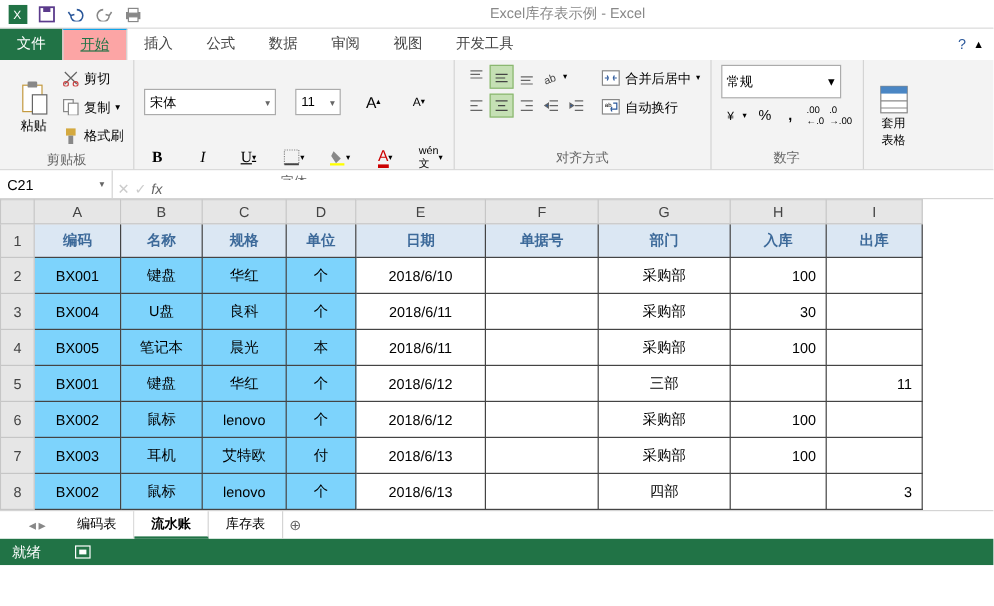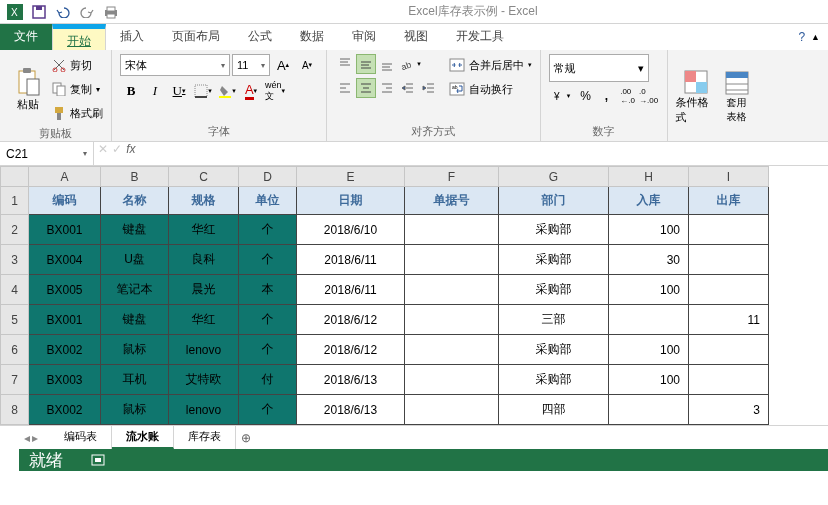--- a/index.html
+++ b/index.html
@@ -6,76 +6,76 @@
 body { background: #fff; font-size: 12px; overflow: hidden; }
 
 .titlebar { background: #fff; height: 24px; display: flex; align-items: center; padding: 0 4px; border-bottom: 1px solid #d4d4d4; }
 .qat { display: flex; gap: 2px; align-items: center; }
 .qat-btn { width: 22px; height: 20px; display: flex; align-items: center; justify-content: center; cursor: pointer; }
 .title-text { flex: 1; text-align: center; color: #888; font-size: 12px; }
 
 .ribbon-tabs { display: flex; background: #fff; height: 26px; }
 .ribbon-tab { padding: 4px 14px; cursor: pointer; color: #444; font-size: 12px; }
 .ribbon-tab.file { background: #217346; color: #fff; }
-.ribbon-tab.active { background: #fef9c3; border-top: 5px solid #0ea5e9; border-left: 1px solid #d4d4d4; border-right: 1px solid #d4d4d4; color: #217346; text-decoration: underline; }
+.ribbon-tab.active { background: #fca5a5; border-top: 1px solid #0ea5e9; border-left: 1px solid #d4d4d4; border-right: 1px solid #d4d4d4; color: #217346; text-decoration: underline; }
 .ribbon-tabs-right { margin-left: auto; display: flex; align-items: center; padding-right: 8px; gap: 6px; }
 
 .ribbon { background: #f3f3f3; height: 92px; display: flex; border-bottom: 1px solid #d4d4d4; }
 .ribbon-group { border-right: 1px solid #d4d4d4; padding: 4px 8px 2px 8px; display: flex; flex-direction: column; }
 .group-content { flex: 1; display: flex; gap: 4px; }
 .group-label { text-align: center; font-size: 11px; color: #666; padding-top: 2px; font-family: Liberation Serif, serif; }
 
 .big-btn { display: flex; flex-direction: column; align-items: center; justify-content: center; width: 40px; cursor: pointer; }
 .big-btn-label { font-size: 11px; }
 .small-btns { display: flex; flex-direction: column; gap: 2px; }
 .small-btn { display: flex; align-items: center; gap: 4px; font-size: 11px; cursor: pointer; height: 22px; }
 
 .font-box { display: flex; flex-direction: column; gap: 4px; }
-.font-row { display: flex; gap: 2px; align-items: center; }
+.font-row { display: flex; gap: 16px; align-items: center; margin-top: 20px; }
 .combo { border: 1px solid #ababab; background: #fff; height: 22px; display: flex; align-items: center; padding: 0 4px; font-size: 11px; }
 .combo.font-name { width: 110px; }
 .combo.font-size { width: 38px; }
 .combo .arrow { margin-left: auto; font-size: 8px; color: #666; }
 .icon-btn { width: 22px; height: 22px; display: flex; align-items: center; justify-content: center; cursor: pointer; font-size: 13px; }
 .icon-btn.b { font-weight: bold; font-family: "Times New Roman"; }
 .icon-btn.i { font-style: italic; font-family: "Times New Roman"; }
 .icon-btn.u { text-decoration: underline; font-family: "Times New Roman"; }
 
 .align-box { display: flex; flex-direction: column; gap: 4px; }
 .align-row { display: flex; gap: 1px; }
 .align-ico { width: 20px; height: 20px; display: flex; align-items: center; justify-content: center; cursor: pointer; }
 .align-ico.active { background: #c5e0b4; border: 1px solid #8bb771; }
 
 .num-combo { border: 1px solid #ababab; background: #fff; width: 100px; height: 28px; display: flex; align-items: center; padding: 0 4px; font-size: 11px; }
 
-.namebox-row { height: 24px; display: flex; align-items: flex-start; border-bottom: 1px solid #d4d4d4; background: #fff; }
+.namebox-row { height: 24px; display: flex; align-items: flex-end; border-bottom: 1px solid #d4d4d4; background: #fff; }
 .name-box { width: 94px; border-right: 1px solid #d4d4d4; padding: 0 6px; display: flex; align-items: center; height: 100%; }
 .name-box .arrow { margin-left: auto; font-size: 8px; color: #666; }
 .fx-btns { display: flex; padding: 0 4px; gap: 4px; color: #999; }
 .formula-bar { flex: 1; padding: 0 8px; }
 
 .grid-wrap { position: relative; }
 .grid { border-collapse: collapse; table-layout: fixed; }
 .grid th, .grid td { border: 1px solid #c6c6c6; text-align: center; font-size: 12px; }
 .col-head { background: #e6e6e6; height: 20px; font-weight: normal; color: #444; }
 .row-head { background: #e6e6e6; width: 28px; font-weight: normal; color: #444; }
 .hdr-cell { background: #dbe7f3; color: #3d6a9a; font-weight: bold; height: 28px; }
-.cream { background: #0f766e; }
+.cream { background: #7dd3fc; }
 .data-row td { height: 30px; }
 .col-A{width:72px}.col-B{width:68px}.col-C{width:70px}.col-D{width:58px}.col-E{width:108px}.col-F{width:94px}.col-G{width:110px}.col-H{width:80px}.col-I{width:80px}
 .data-row td[data-name="cell-H"], .data-row td[data-name="cell-I"] { text-align: right; padding-right: 8px; }
 .hdr-cell, .cream, .data-row td { border: 1px solid #444 !important; }
 
 .sheet-tabs { height: 24px; background: #fff; display: flex; align-items: center; border-top: 1px solid #d4d4d4; padding-left: 24px; }
 .tab-nav { display: flex; gap: 2px; color: #888; margin-right: 12px; }
 .sheet-tab { padding: 3px 14px; font-size: 11px; cursor: pointer; border-right: 1px solid #d4d4d4; }
 .sheet-tab.active { background: #fff; border-bottom: 2px solid #217346; font-weight: bold; }
 .add-sheet { width: 20px; text-align: center; color: #666; cursor: pointer; }
 
-.statusbar { background: #217346; height: 22px; color: #fff; display: flex; align-items: center; padding: 0 10px; font-size: 17px; gap: 28px; margin-left: 19px; }
+.statusbar { background: #217346; height: 22px; color: #fff; display: flex; align-items: center; padding: 0 10px; font-size: 12px; gap: 28px; }
 
 svg { display: block; }
 </style>
 </head>
 <body>
 
 <div class="titlebar" data-name="title-bar">
   <div class="qat" data-name="quick-access-toolbar">
     <div class="qat-btn" data-name="excel-icon">
         <svg width="16" height="16">
@@ -107,21 +107,20 @@
         </svg>
       </div>
   </div>
   <div class="title-text" data-name="window-title">Excel库存表示例 - Excel</div>
 </div>
 
 <div class="ribbon-tabs" data-name="ribbon-tab-strip">
   <div class="ribbon-tab file" data-name="tab-file">文件</div>
   <div class="ribbon-tab active" data-name="tab-home">开始</div>
   <div class="ribbon-tab" data-name="tab-insert">插入</div>
-  <div class="ribbon-tab" data-name="tab-layout">页面布局</div>
   <div class="ribbon-tab" data-name="tab-formula">公式</div>
   <div class="ribbon-tab" data-name="tab-data">数据</div>
   <div class="ribbon-tab" data-name="tab-review">审阅</div>
   <div class="ribbon-tab" data-name="tab-view">视图</div>
   <div class="ribbon-tab" data-name="tab-dev">开发工具</div>
   <div class="ribbon-tabs-right">
     <span data-name="help-icon" style="color:#2a579a">?</span>
     <span data-name="collapse-ribbon-icon" style="font-size:9px">▲</span>
   </div>
 </div>
@@ -339,28 +338,20 @@
           <div class="align-ico" data-name="increase-decimal-icon" style="font-size:8px">.00<br>←.0</div>
           <div class="align-ico" data-name="decrease-decimal-icon" style="font-size:8px">.0<br>→.00</div>
         </div>
       </div>
     </div>
     <div class="group-label">数字</div>
   </div>
 
   <div class="ribbon-group" data-name="group-styles" style="border-right:none">
     <div class="group-content">
-      <div class="big-btn" data-name="conditional-format-button">
-        <svg width="26" height="26" data-name="cond-format-icon">
-            <rect x="2" y="2" width="22" height="22" fill="#fff" stroke="#888"></rect>
-            <rect x="2" y="2" width="11" height="11" fill="#e88"></rect>
-            <rect x="13" y="13" width="11" height="11" fill="#8ce"></rect>
-          </svg>
-        <span class="big-btn-label">条件格式</span>
-      </div>
       <div class="big-btn" data-name="table-format-button" style="width:34px">
         <svg width="26" height="26" data-name="table-icon">
             <rect x="2" y="2" width="22" height="22" fill="#fff" stroke="#888"></rect>
             <rect x="2" y="2" width="22" height="6" fill="#4a86c4"></rect>
             <line x1="2" y1="14" x2="24" y2="14" stroke="#888"></line>
             <line x1="2" y1="20" x2="24" y2="20" stroke="#888"></line>
           </svg>
         <span class="big-btn-label" style="font-size:10px;white-space:pre">套用
 表格</span>
       </div>

